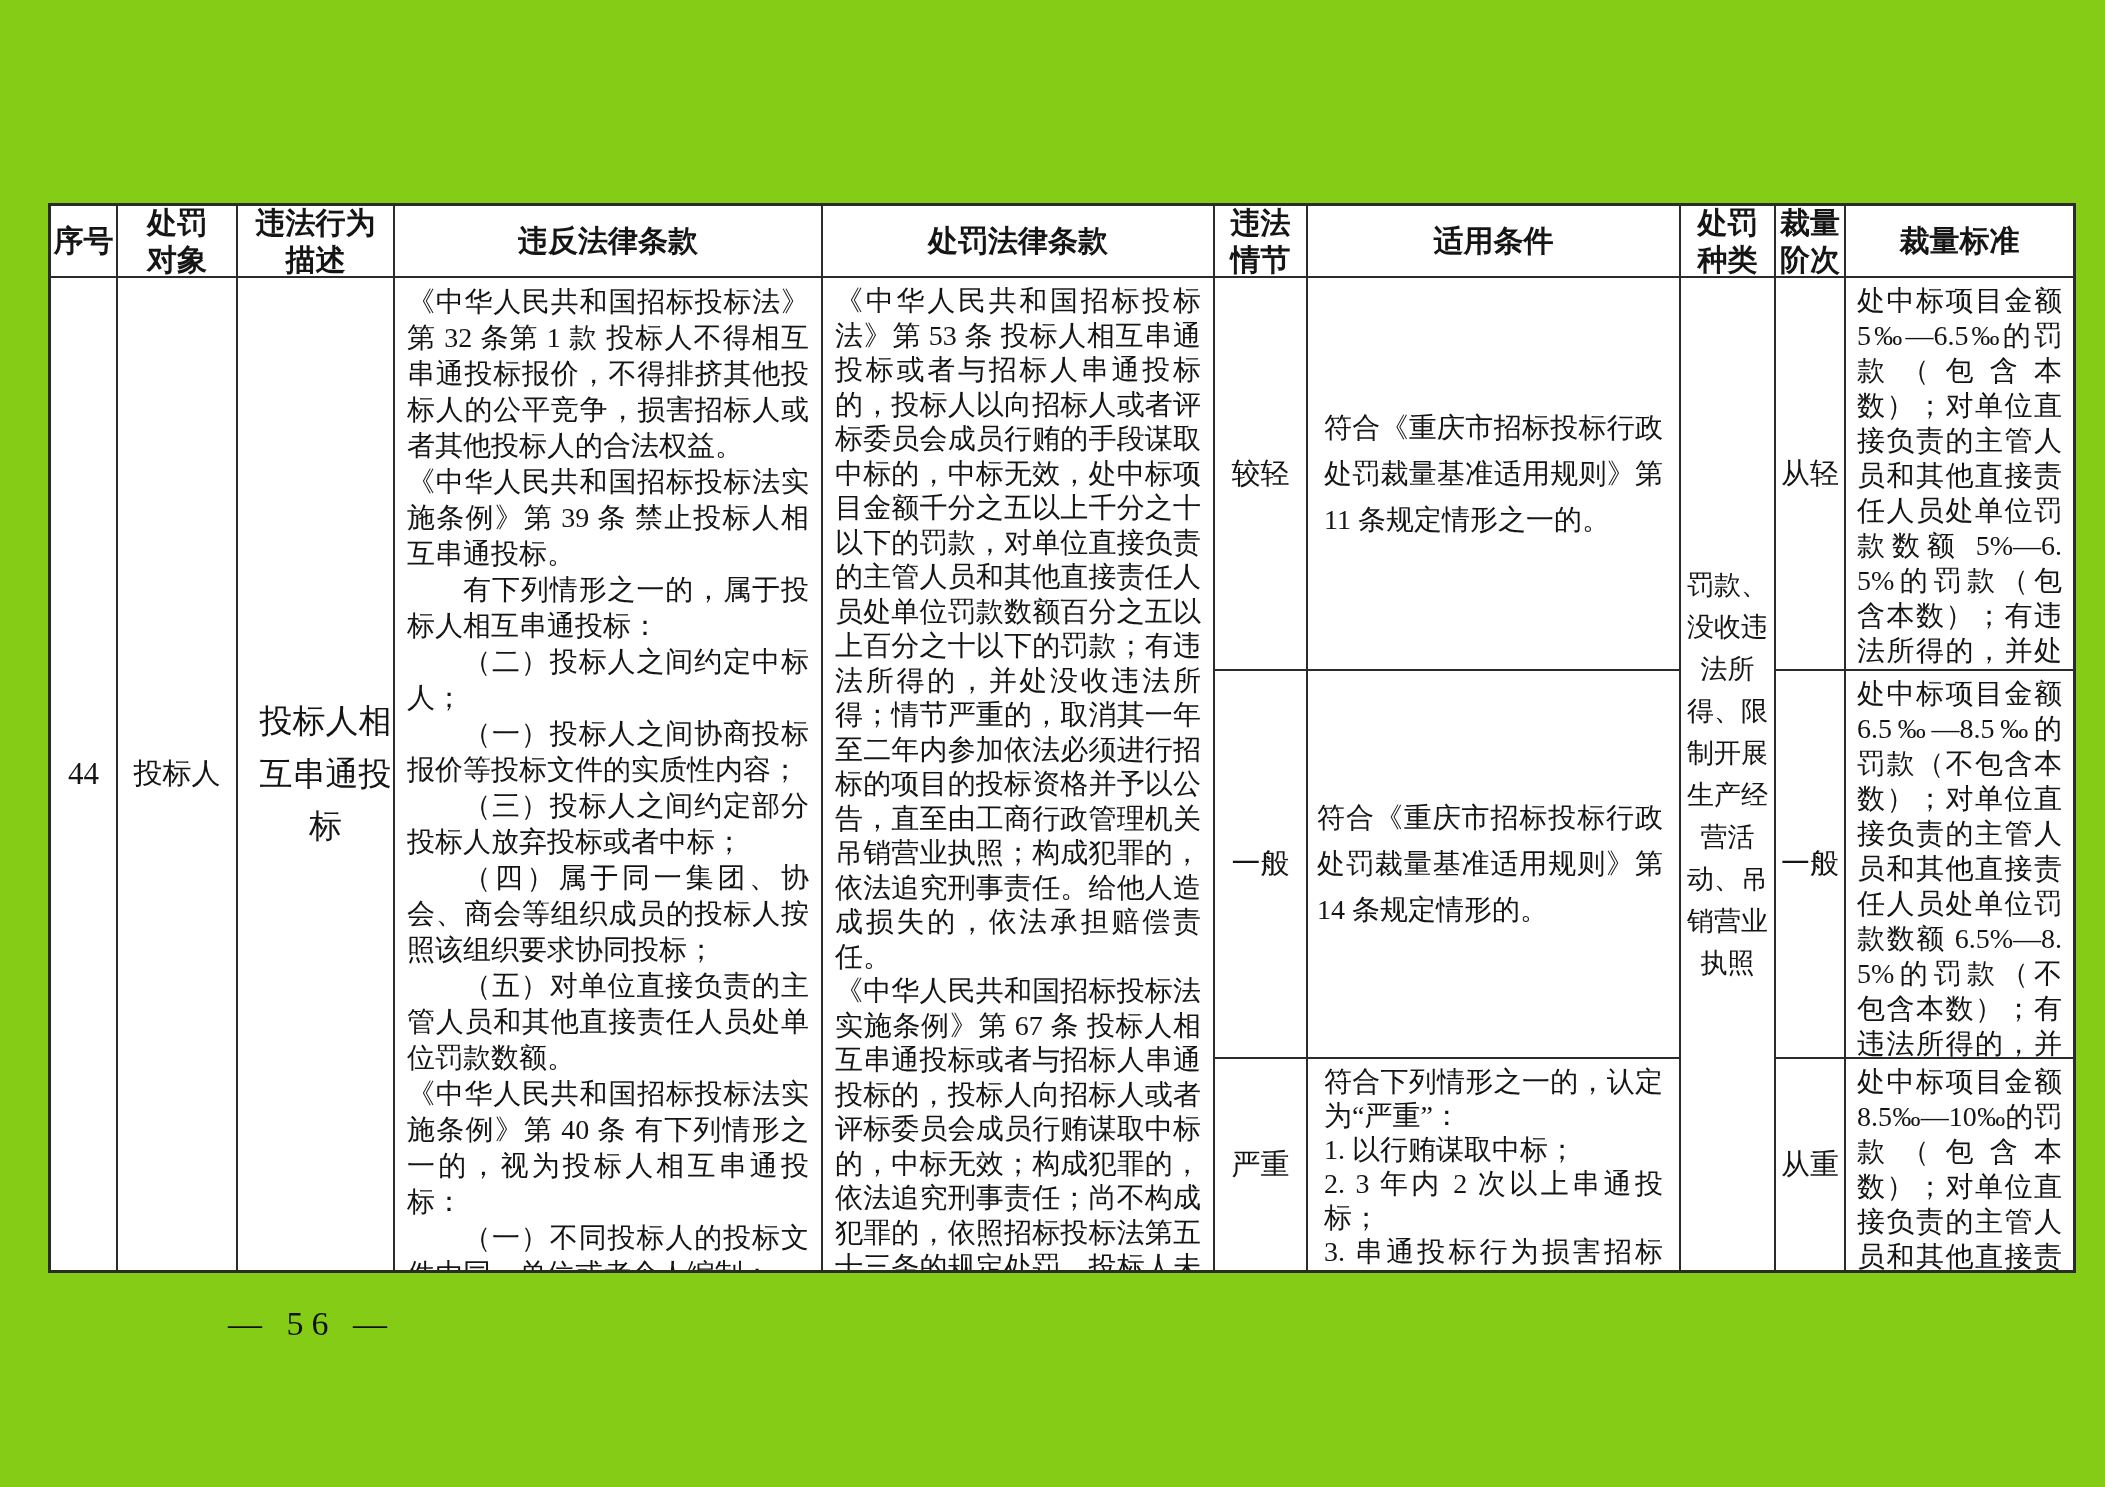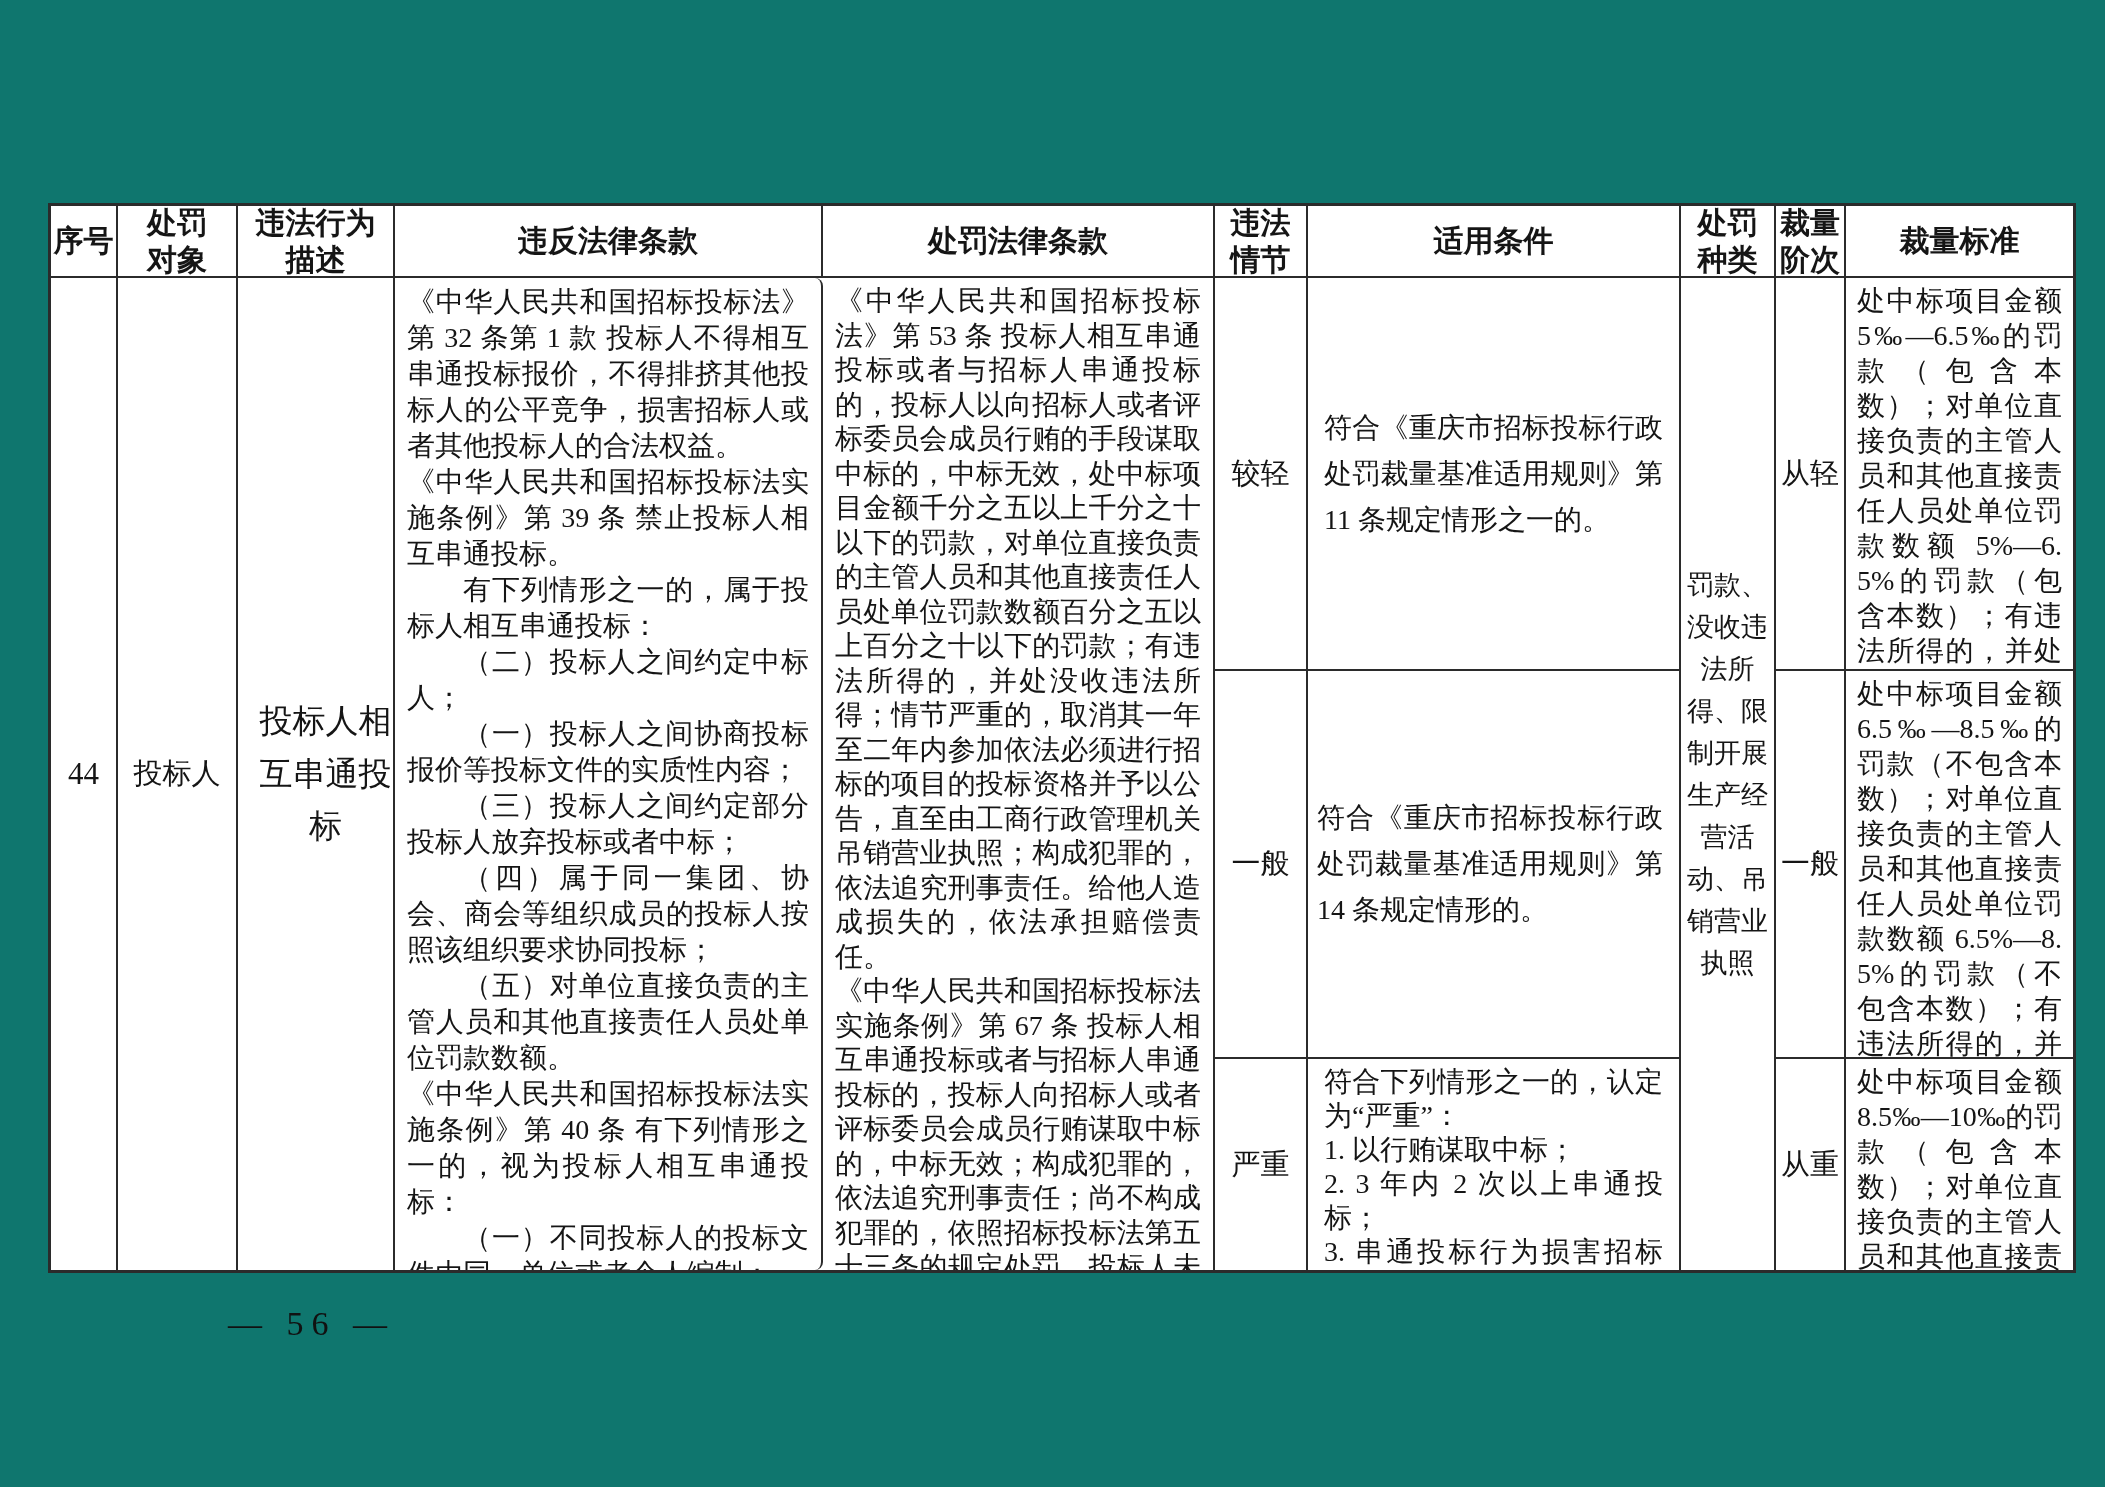--- a/index.html
+++ b/index.html
@@ -1,19 +1,19 @@
 <!DOCTYPE html>
 <html><head>
 <meta charset="utf-8">
 <style>
   html,body{margin:0;padding:0;background:#e8e8e8;}
   .page{
     position:relative;
     width:2105px;height:1487px;
-    background:#0f766e;
+    background:#84cc16;
     font-family:"Liberation Serif","DejaVu Serif",serif;
     color:#151515;
     overflow:hidden;
   }
   .grid{
     position:absolute;left:48px;top:203px;
     display:grid;
     grid-template-columns:67px 120px 157px 428px 392px 93px 373px 95px 70px 227px;
     grid-template-rows:72px 393px 388px 211px;
     border:3px solid #2b2b2b;
@@ -100,21 +100,21 @@
     <div class="cell vcenter serial no-b" style="grid-column:1;grid-row:2/5;">
       <span>44</span>
     </div>
     <div class="cell vcenter target no-b" style="grid-column:2;grid-row:2/5;">
       <span>投标人</span>
     </div>
     <div class="cell vcenter behavior no-b" style="grid-column:3;grid-row:2/5;">
       <span class="w5">投标人相互串通投标</span>
     </div>
 
-    <div class="cell lawtext no-b" style="grid-column:4;grid-row:2/5;border-radius:8px;">
+    <div class="cell lawtext no-b" style="grid-column:4;grid-row:2/5;">
       <p>《中华人民共和国招标投标法》第 32 条第 1 款  投标人不得相互串通投标报价，不得排挤其他投标人的公平竞争，损害招标人或者其他投标人的合法权益。</p>
       <p>《中华人民共和国招标投标法实施条例》第 39 条  禁止投标人相互串通投标。</p>
       <p class="indent">有下列情形之一的，属于投标人相互串通投标：</p>
       <p class="indent">（二）投标人之间约定中标人；</p>
       <p class="indent">（一）投标人之间协商投标报价等投标文件的实质性内容；</p>
       <p class="indent">（三）投标人之间约定部分投标人放弃投标或者中标；</p>
       <p class="indent">（四）属于同一集团、协会、商会等组织成员的投标人按照该组织要求协同投标；</p>
       <p class="indent">（五）对单位直接负责的主管人员和其他直接责任人员处单位罚款数额。</p>
       <p>《中华人民共和国招标投标法实施条例》第 40 条  有下列情形之一的，视为投标人相互串通投标：</p>
       <p class="indent">（一）不同投标人的投标文件由同一单位或者个人编制；</p>

